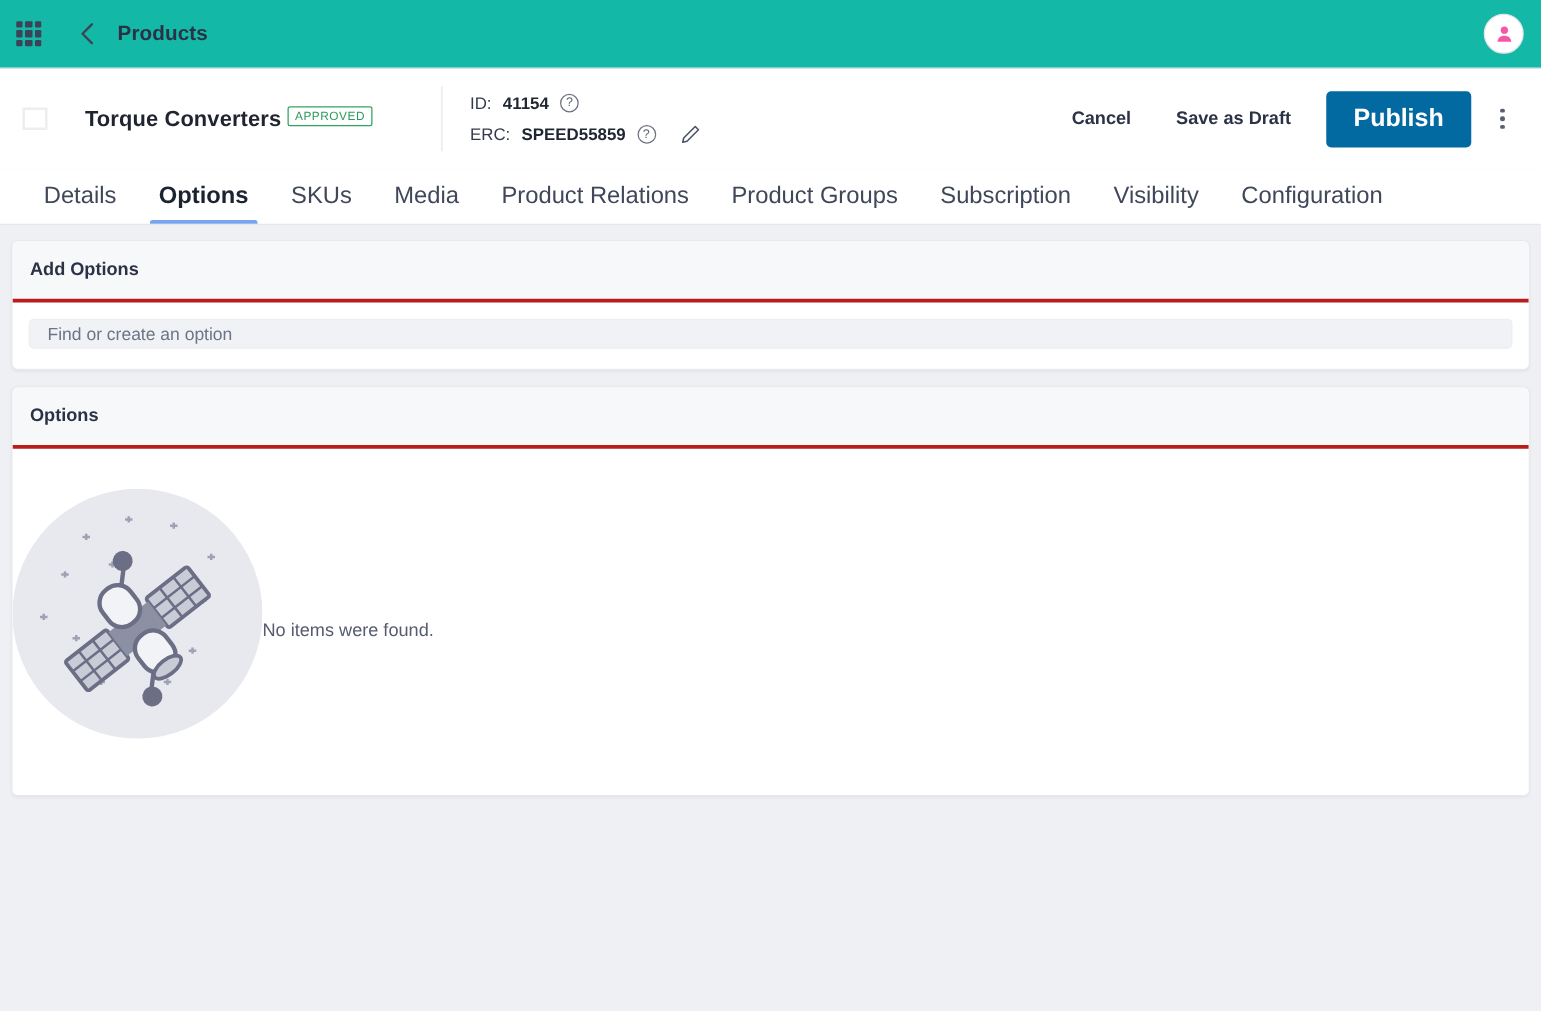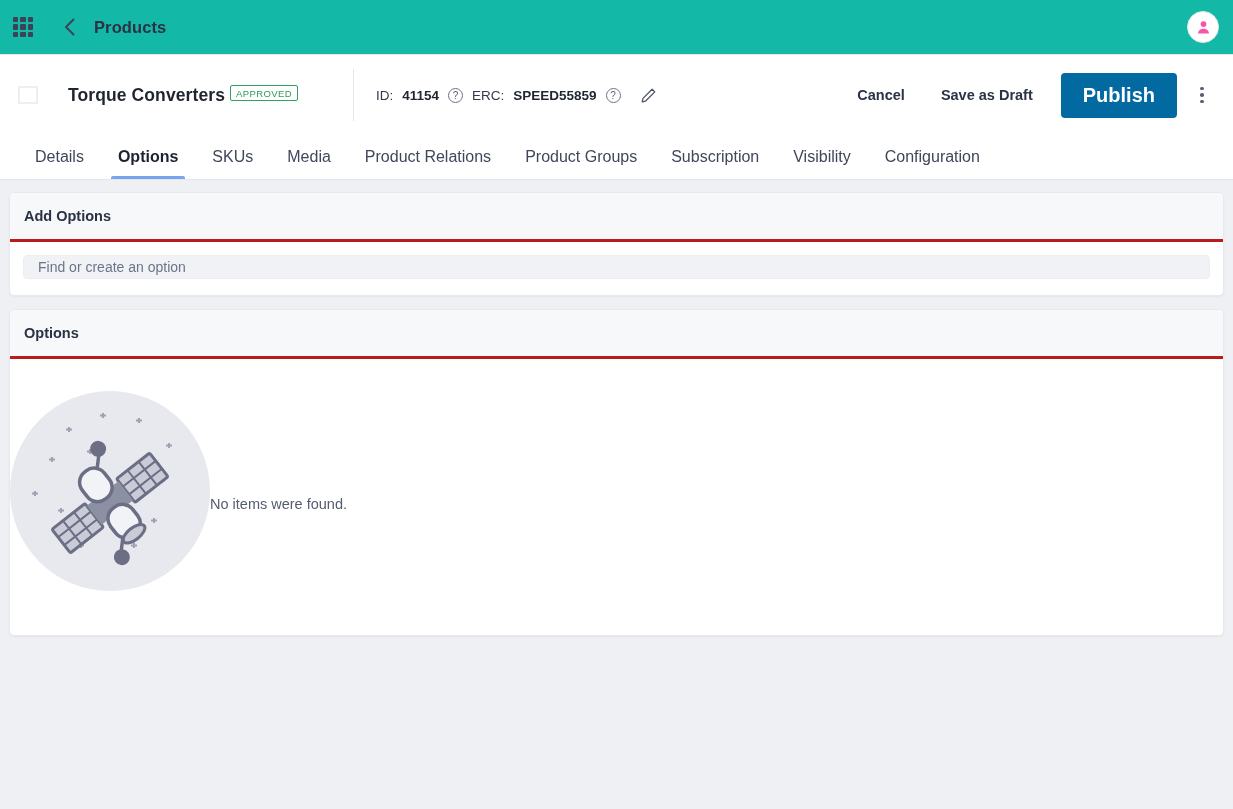--- a/index.html
+++ b/index.html
@@ -54,21 +54,21 @@
   }
   .title-block { display: flex; flex-direction: row; gap: 5px; }
   .prod-title { font-size: 17.5px; font-weight: bold; color: #1f2430; letter-spacing: .1px; }
   .badge {
     align-self: flex-start;
     border: 1px solid #30a45f; color: #2c9b5b;
     font-size: 9.5px; letter-spacing: .4px;
     padding: 2px 5px 1px; border-radius: 2px; background: #fff;
   }
   .vdivider { width: 1px; height: 52px; background: #e4e6ea; margin: 0 22px 0 55px; }
-  .idblock { display: flex; gap: 9px; font-size: 13.5px; color: #2d3342; }
+  .idblock { display: flex; flex-direction: column; gap: 9px; font-size: 13.5px; color: #2d3342; }
   .idrow { display: flex; align-items: center; gap: 9px; }
   .idrow .lbl { color: #343a4b; }
   .idrow .val { font-weight: bold; color: #1f2531; }
   .qmark {
     width: 15px; height: 15px; border-radius: 50%;
     border: 1.3px solid #6f7485; color: #5c6275;
     font-size: 10px; line-height: 13px; text-align: center;
     cursor: pointer; font-family: "Liberation Sans", sans-serif;
   }
   .pencil { margin-left: 10px; cursor: pointer; display: flex; }
@@ -94,21 +94,21 @@
   .kebab i { width: 3.5px; height: 3.5px; border-radius: 50%; background: #5a5f72; display: block; }
 
   
   .tabs {
     background: #fff; display: flex; align-items: stretch;
     padding-left: 18px; height: 45px;
     border-bottom: 1px solid #e4e6ea;
   }
   .tab {
     display: flex; align-items: center; padding: 0 17px;
-    font-size: 16px; color: #3f4759; cursor: pointer;
+    font-size: 19px; color: #3f4759; cursor: pointer;
     position: relative; white-space: nowrap;
   }
   .tab.active { color: #1b2230; font-weight: bold; }
   .tab.active::after {
     content: ""; position: absolute; left: 10px; right: 10px; bottom: 0;
     height: 3px; background: #78a4ef; border-radius: 2px 2px 0 0;
   }
 
   
   .content { padding: 12px 9px 0 9px; }

